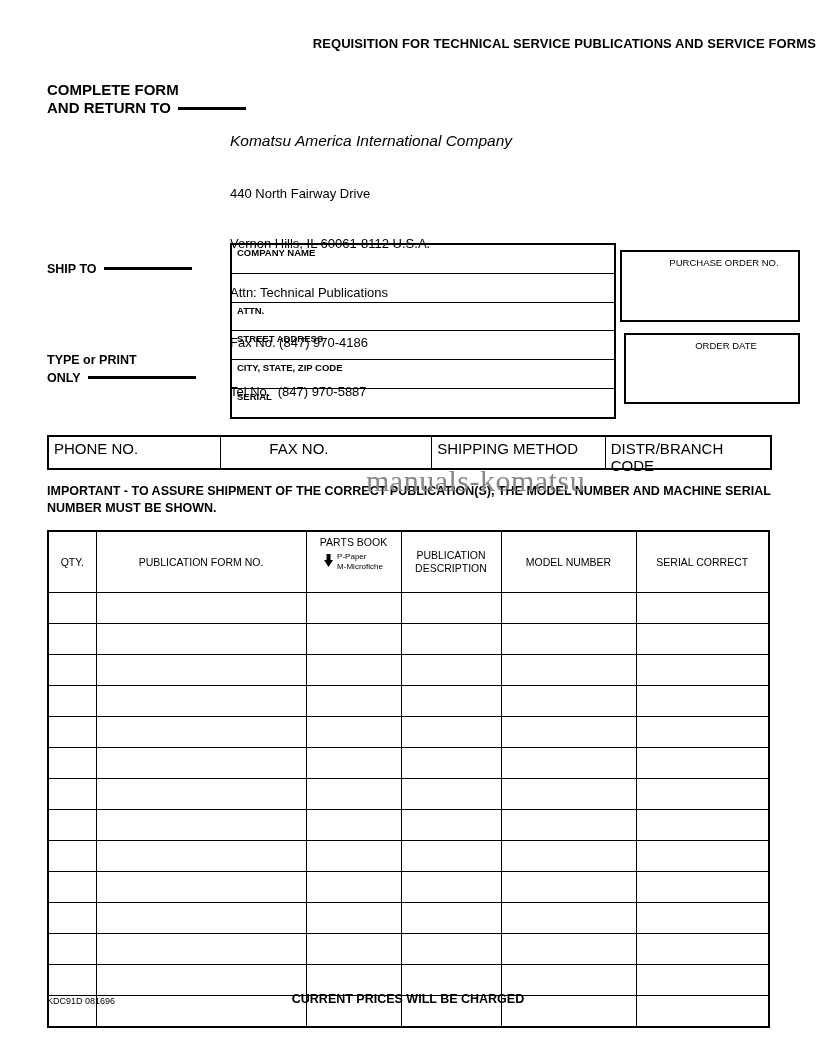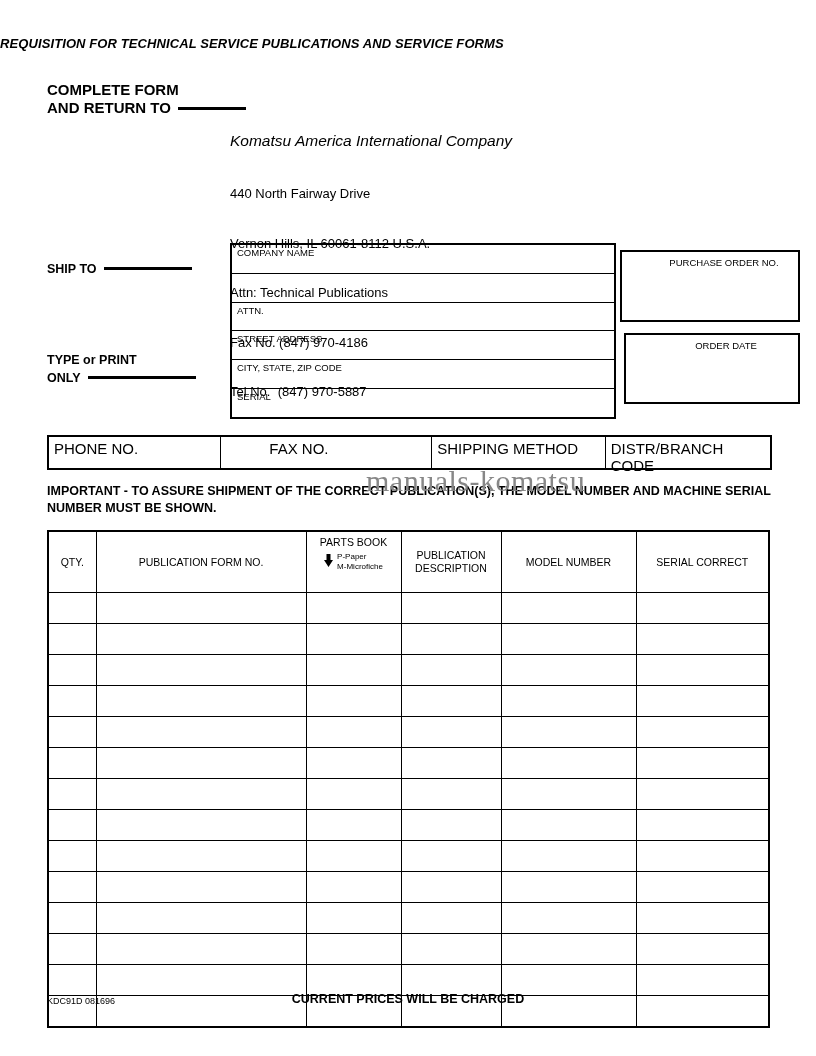--- a/index.html
+++ b/index.html
@@ -1,35 +1,35 @@
 <!DOCTYPE html>
 <html><head>
 <meta charset="utf-8">
 <style>
   html,body{margin:0;padding:0;background:#ffffff;}
   .page{position:relative;width:816px;height:1056px;background:#fff;color:#000;
         font-family:"Liberation Sans","DejaVu Sans",sans-serif;overflow:hidden;}
 
-  .title{position:absolute;top:36px;left:0;width:100%;text-align:left;
-         font-size:13px;font-weight:bold;letter-spacing:.1px;font-style:italic;}
+  .title{position:absolute;top:36px;left:0;width:100%;text-align:right;
+         font-size:13px;font-weight:bold;letter-spacing:.1px;}
 
   .return-label{position:absolute;left:47px;top:81px;font-size:15px;font-weight:bold;
                 line-height:18px;white-space:nowrap;}
   .rule{display:inline-block;height:3px;background:#000;vertical-align:3px;margin-left:7px;}
 
   .addr{position:absolute;left:230px;top:98px;font-size:13px;line-height:16.5px;white-space:pre;}
   .addr .company{font-size:15.5px;line-height:19px;margin-bottom:3px;font-style:italic;}
 
   .shipto-label{position:absolute;left:47px;top:262px;font-size:12.5px;font-weight:bold;white-space:nowrap;}
   .typeprint-label{position:absolute;left:47px;top:351px;font-size:12.5px;font-weight:bold;
                    line-height:18px;white-space:nowrap;}
 
   .ship-box{position:absolute;left:230px;top:243px;width:382px;height:172px;
             border:2px solid #000;display:flex;flex-direction:column;}
-  .ship-row{flex:1;border-top:1px solid #000;padding:2px 5px;font-size:9.5px;line-height:11px;}
+  .ship-row{flex:1;border-top:1px solid #000;padding:2px 5px;font-size:9.5px;line-height:11px;font-weight:bold;}
   .ship-row:first-child{border-top:none;}
 
   .side-box{position:absolute;border:2px solid #000;font-size:9.5px;text-align:center;padding-top:5px;padding-left:28px;}
   .po-box{left:620px;top:250px;width:148px;height:63px;}
   .od-box{left:624px;top:333px;width:144px;height:62px;}
 
   .contact-row{position:absolute;left:47px;top:435px;width:721px;height:31px;display:flex;border:2px solid #000;}
   .contact-cell{border-left:1px solid #000;padding:3px 5px;font-size:15px;}
   .contact-cell:first-child{border-left:none;}
   .contact-cell:nth-child(1){width:25.4%;}

